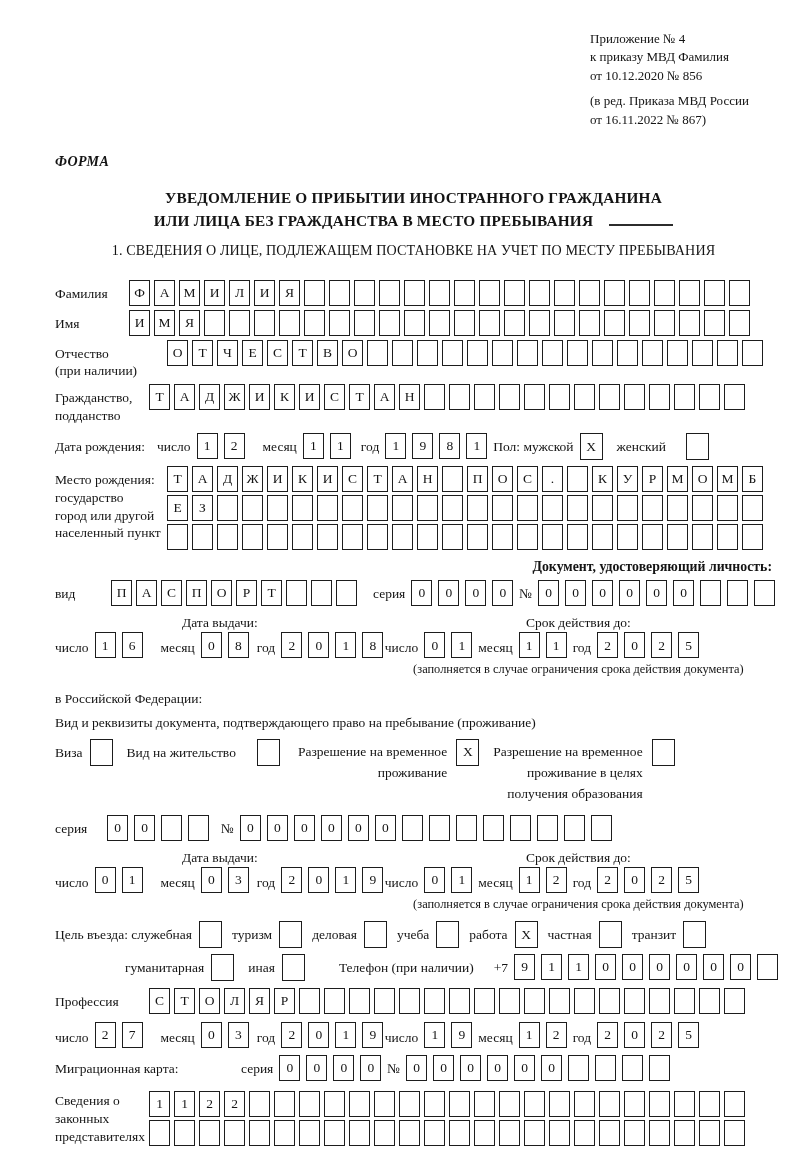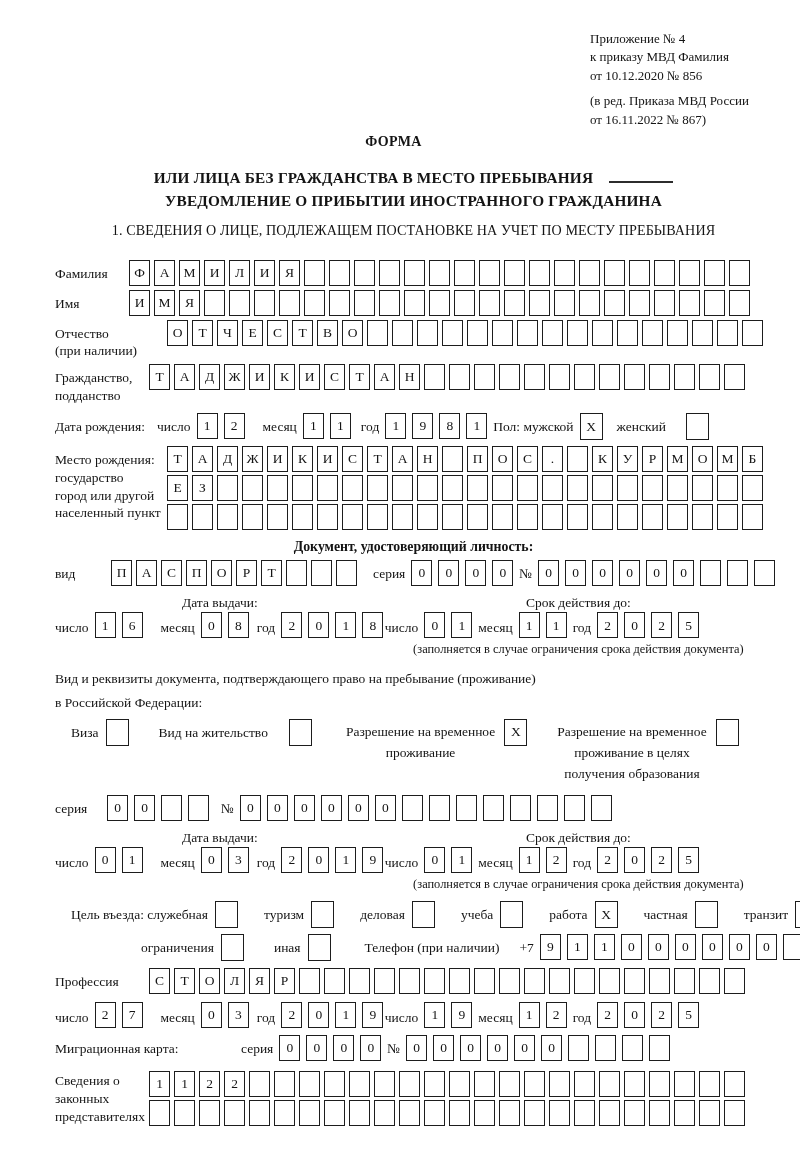--- a/index.html
+++ b/index.html
@@ -6,21 +6,21 @@
   html,body { background:#ffffff; }
   body {
     width:800px; height:1163px; overflow:hidden; position:relative;
     color:#141414; font-family:"Liberation Serif","DejaVu Serif",serif;
     font-size:13.5px; line-height:1.3;
   }
   .page { padding:30px 28px 0 55px; }
 
   .appendix { margin-left:535px; font-size:13px; line-height:1.42; }
   .appendix .gap { height:7px; }
-  .forma { text-align:center; padding-right:40px; font-weight:bold; font-size:14px; margin-top:4px; letter-spacing:.4px; }
+  .forma { text-align:left; padding-right:40px; font-weight:bold; font-size:14px; margin-top:24px; letter-spacing:.4px;font-style:italic; }
 
   .title { text-align:center; font-weight:bold; font-size:15.3px; margin-top:16px; line-height:1.5; letter-spacing:.2px; }
   .blank-underline { display:inline-block; width:64px; height:15px; border-bottom:2.2px solid #2c2c2c; margin-left:16px; }
 
   .section-heading { text-align:center; font-weight:normal; font-size:14.1px; margin-top:8px; white-space:nowrap; letter-spacing:.1px; }
 
   .row { display:flex; align-items:flex-start; margin-top:4px; }
   .lbl { padding-top:5px; line-height:1.32; flex:0 0 auto; }
   .lline { display:block; }
   .w72 { width:74px; } .w95 { width:94px; } .w110 { width:112px;font-family:Liberation Serif, serif; } .w92 { width:94px; }
@@ -30,33 +30,33 @@
   .cell {
     flex:0 0 auto; width:21px; height:26px; border:1.7px solid #1d1d1d; margin-right:4px;
     display:inline-flex; align-items:center; justify-content:center;
     font-size:13.5px; background:#fff;
   }
   .dg .cell { margin-right:6px; }
   .cb { width:23px; height:27px; margin-right:0; }
   .sub { flex:0 0 auto; margin:0 6px 0 12px; padding-top:5px; }
   .sub0 { flex:0 0 auto; margin-right:6px; padding-top:5px; }
 
-  .doc-heading { text-align:center; font-weight:bold; font-size:13.8px; margin-top:8px; }
+  .doc-heading { text-align:right; font-weight:bold; font-size:13.8px; margin-top:8px; }
 
   .twocol { display:flex; margin-top:8px; }
   .col-l { width:46%; } .col-r { width:54%; }
   .dv-head { text-align:center; margin-bottom:1px; }
   .dline { display:flex; align-items:center; }
   .note { font-size:12.4px; text-align:center; margin-top:3px; white-space:nowrap; }
 
   .intro { margin-top:10px; line-height:1.75; }
   .cbgroup { margin-top:4px; align-items:flex-start; }
-  .pair { display:flex; align-items:flex-start; flex:0 0 auto;margin-left:16px; }
+  .pair { display:flex; align-items:flex-start; flex:0 0 auto; }
   .pair .ptxt { padding-top:5px; margin-right:7px; }
-  .clines { display:block; text-align:center; line-height:1.55; padding-top:3px; margin-right:9px; }
+  .clines { display:block; text-align:right; line-height:1.55; padding-top:3px; margin-right:9px; }
   .mr10 { margin-right:10px; } .mr14 { margin-right:14px; } .mr18 { margin-right:18px; }
   .ml14 { margin-left:14px; }
 
   .purpose-row2 { margin-left:70px; margin-top:6px; }
 </style>
 </head>
 <body>
 
 <div class="page">
 
@@ -65,22 +65,22 @@
     <div>к приказу МВД Фамилия</div>
     <div>от 10.12.2020 № 856</div>
     <div class="gap"></div>
     <div>(в ред. Приказа МВД России</div>
     <div>от 16.11.2022 № 867)</div>
   </div>
 
   <div class="forma">ФОРМА</div>
 
   <div class="title">
+    <div>УВЕДОМЛЕНИЕ О ПРИБЫТИИ ИНОСТРАННОГО ГРАЖДАНИНА</div>
     <div><span>ИЛИ ЛИЦА БЕЗ ГРАЖДАНСТВА В МЕСТО ПРЕБЫВАНИЯ</span><span class="blank-underline"></span></div>
-    <div>УВЕДОМЛЕНИЕ О ПРИБЫТИИ ИНОСТРАННОГО ГРАЖДАНИНА</div>
   </div>
 
   <div class="section-heading">1. СВЕДЕНИЯ О ЛИЦЕ, ПОДЛЕЖАЩЕМ ПОСТАНОВКЕ НА УЧЕТ ПО МЕСТУ ПРЕБЫВАНИЯ</div>
 
   <div class="row" style="margin-top:20px;">
     <span class="lbl w72">Фамилия</span>
     <span class="cells">
         <span class="cell">Ф</span>
         <span class="cell">А</span>
         <span class="cell">М</span>
@@ -399,22 +399,22 @@
             <span class="cell">0</span>
             <span class="cell">2</span>
             <span class="cell">5</span>
           </span>
       </div>
       <div class="note">(заполняется в случае ограничения срока действия документа)</div>
     </div>
   </div>
 
   <div class="intro">
+    <div>в Российской Федерации:</div>
     <div>Вид и реквизиты документа, подтверждающего право на пребывание (проживание)</div>
-    <div>в Российской Федерации:</div>
   </div>
 
   <div class="row cbgroup">
     <span class="pair mr14">
       <span class="ptxt">Виза</span>
       <span class="cell cb"></span>
     </span>
     <span class="pair mr18">
       <span class="ptxt">Вид на жительство</span>
       <span class="cell cb" style="margin-left:14px;"></span>
@@ -537,21 +537,21 @@
       <span class="cell cb"></span>
     </span>
     <span class="pair">
       <span class="ptxt">транзит</span>
       <span class="cell cb"></span>
     </span>
   </div>
 
   <div class="row purpose-row2">
     <span class="pair mr14">
-      <span class="ptxt">ограничения</span>
+      <span class="ptxt">гуманитарная</span>
       <span class="cell cb"></span>
     </span>
     <span class="pair mr18">
       <span class="ptxt">иная</span>
       <span class="cell cb"></span>
     </span>
     <span class="sub" style="margin-left:16px;">Телефон (при наличии)</span>
     <span class="sub" style="margin-left:14px;">+7</span>
     <span class="cells dg">
         <span class="cell">9</span>

